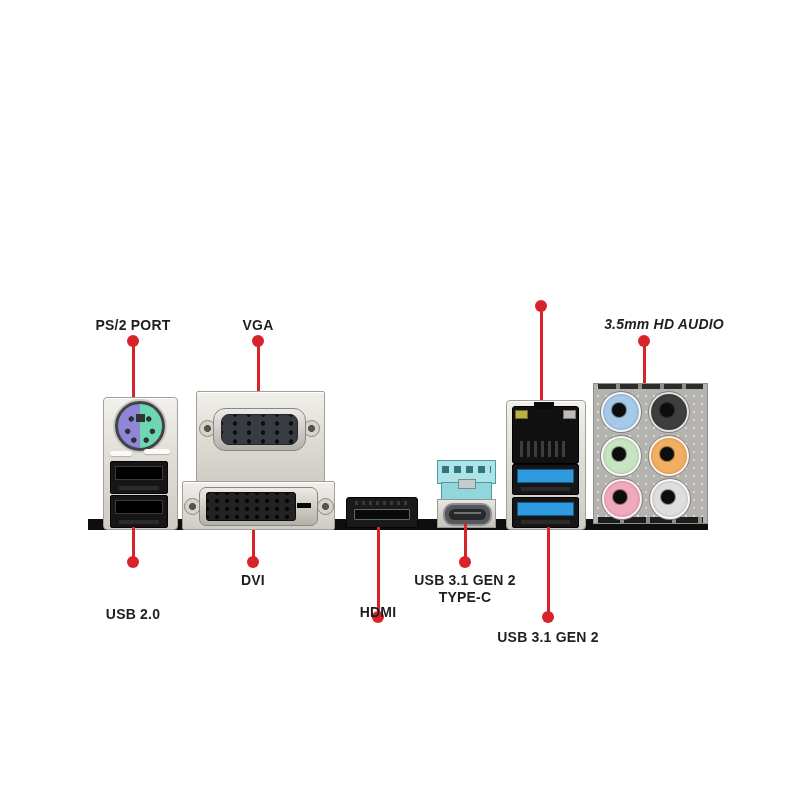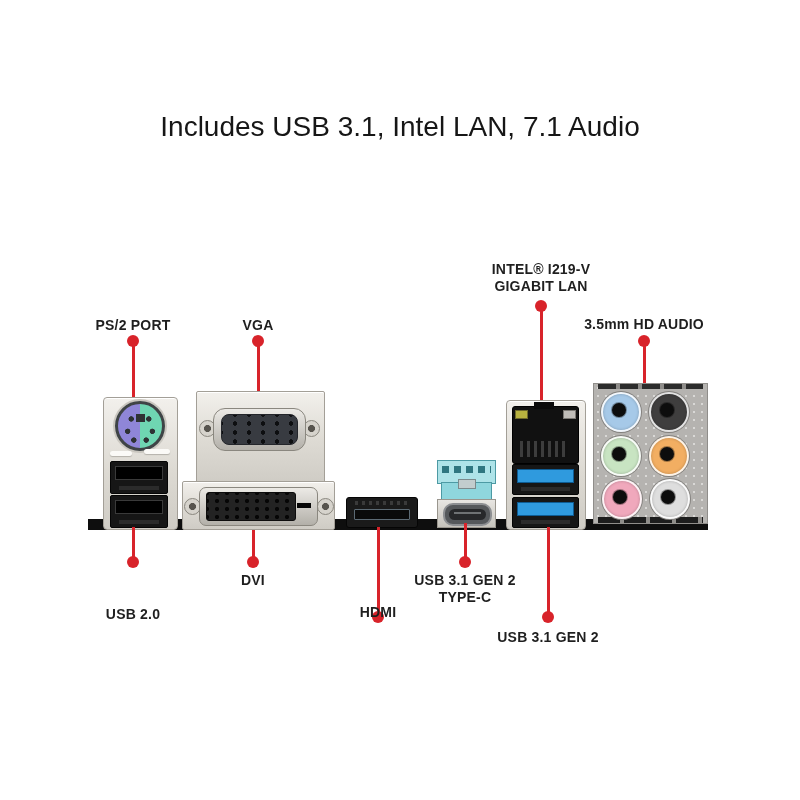--- a/index.html
+++ b/index.html
@@ -117,29 +117,24 @@
   .jack{position:absolute;width:36px;height:36px;border-radius:50%;
       border:2px solid rgba(255,255,255,.85);box-shadow:0 0 0 1px #83817e, inset 0 0 3px rgba(0,0,0,.25);}
   .jack .hole{position:absolute;left:9px;top:9px;width:14px;height:14px;border-radius:50%;
       background:#0d0d0d;box-shadow:0 0 0 1px rgba(0,0,0,.35);}
 </style>
 </head>
 <body>
 
 <div class="stage">
 
-  <div class="subtitle">Includes USB 3.1, Intel LAN, 7.1 Audio</div>
 
   <div class="lbl" style="left:63px;top:317px;width:140px;">PS/2 PORT</div>
   <div class="lbl" style="left:188px;top:317px;width:140px;">VGA</div>
-  <div class="lbl" style="left:466px;top:261px;width:150px;">
-    <div>INTEL® I219-V</div>
-    <div>GIGABIT LAN</div>
-  </div>
-  <div class="lbl" style="left:574px;top:316px;width:140px;">3.5mm HD AUDIO</div>
+  <div class="lbl" style="left:594px;top:316px;width:140px;font-style:italic;">3.5mm HD AUDIO</div>
 
   <div class="cdot" style="left:127px;top:335px;"></div>
   <div class="cline" style="left:132px;top:341px;height:84px;"></div>
   <div class="cdot" style="left:252px;top:335px;"></div>
   <div class="cline" style="left:257px;top:341px;height:88px;"></div>
   <div class="cdot" style="left:535px;top:300px;"></div>
   <div class="cline" style="left:540px;top:306px;height:115px;"></div>
   <div class="cdot" style="left:638px;top:335px;"></div>
   <div class="cline" style="left:643px;top:341px;height:92px;"></div>
 

